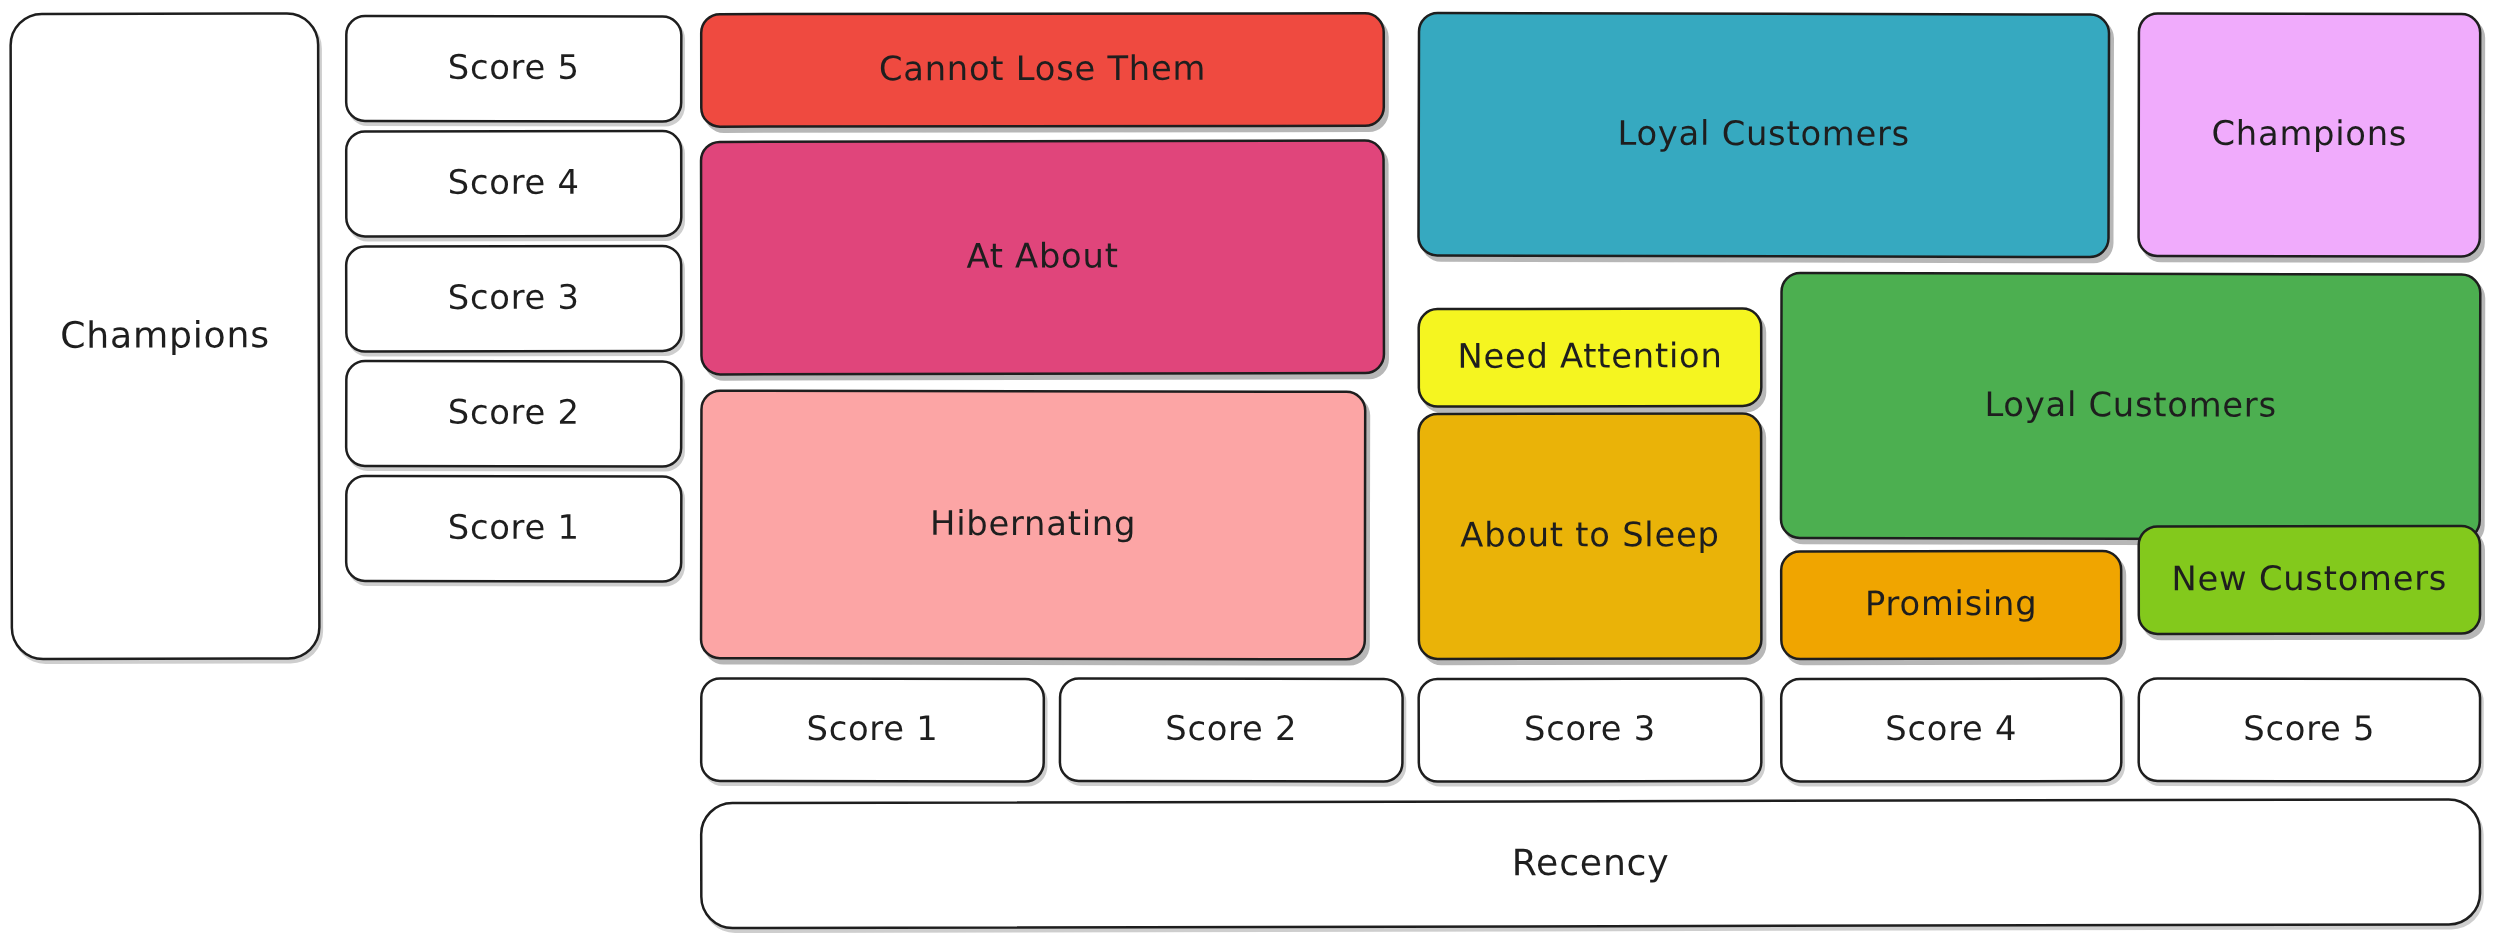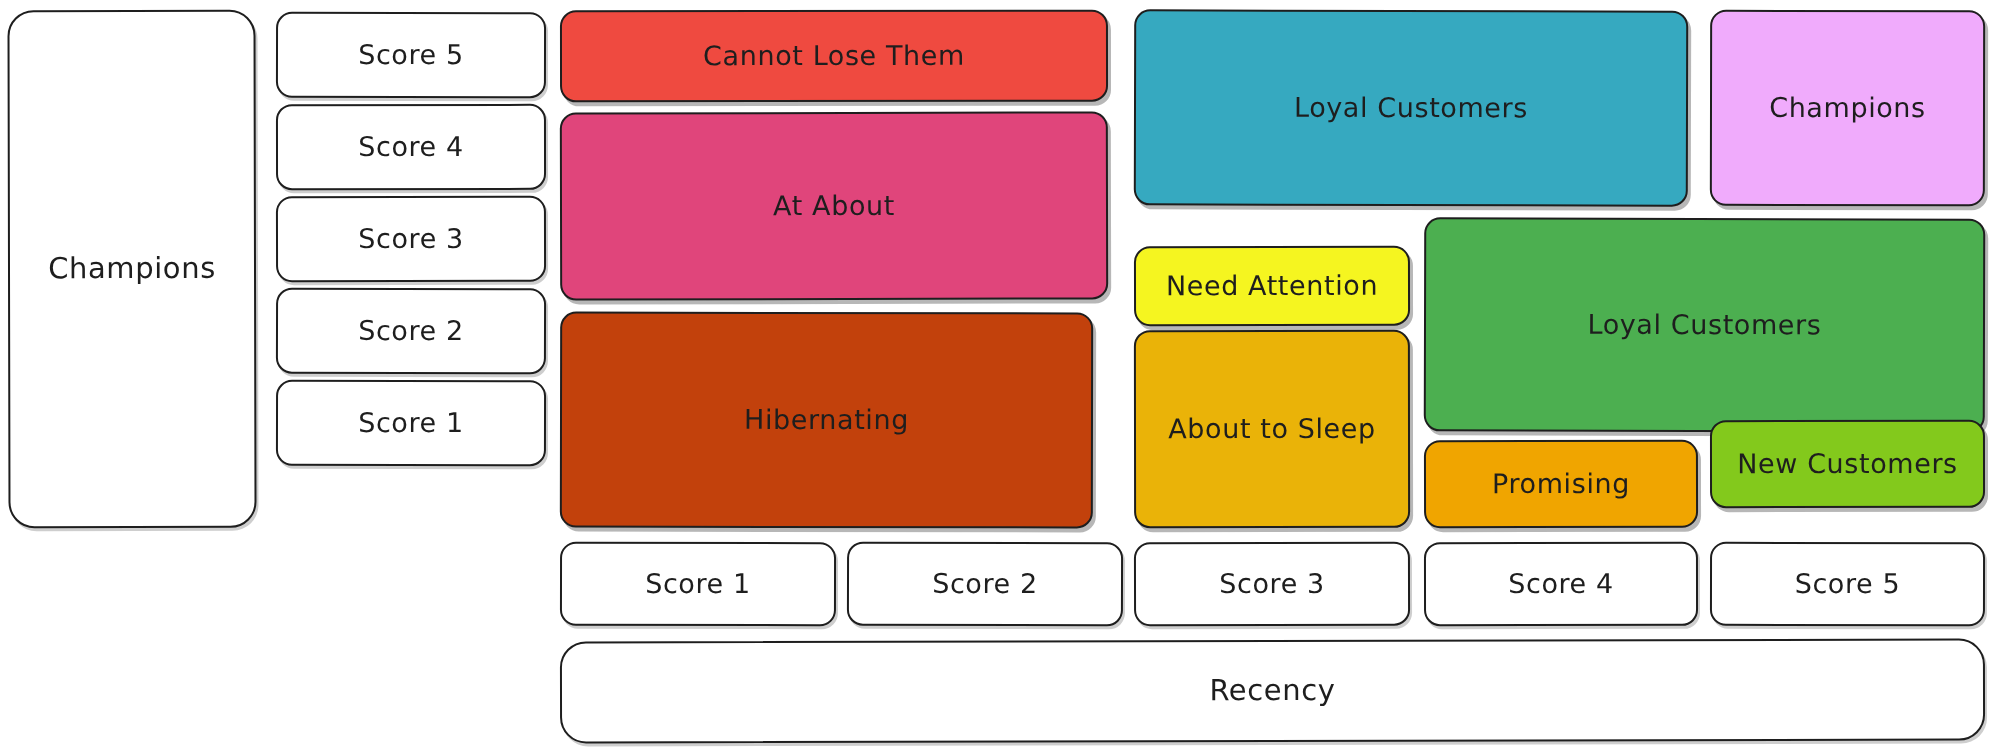--- a/index.html
+++ b/index.html
@@ -87,21 +87,21 @@
   </div>
 
   <div class="box seg j3" style="left:560px; top:10px; width:548px; height:92px; background:#ef4a40;">
     <span class="lbl">Cannot Lose Them</span>
   </div>
 
   <div class="box seg j1" style="left:560px; top:112px; width:548px; height:188px; background:#e0457b;">
     <span class="lbl">At About</span>
   </div>
 
-  <div class="box seg j2" style="left:560px; top:312px; width:533px; height:216px; background:#c2410c;">
+  <div class="box seg j2" style="left:560px; top:312px; width:533px; height:216px; background:#fca5a5;">
     <span class="lbl">Hibernating</span>
   </div>
 
   <div class="box seg j4" style="left:1134px; top:10px; width:554px; height:196px; background:#36a9c0;">
     <span class="lbl">Loyal Customers</span>
   </div>
 
   <div class="box seg j1" style="left:1134px; top:218px; width:276px; height:80px; background:#f5f520;margin-top:28px;">
     <span class="lbl">Need Attention</span>
   </div>

